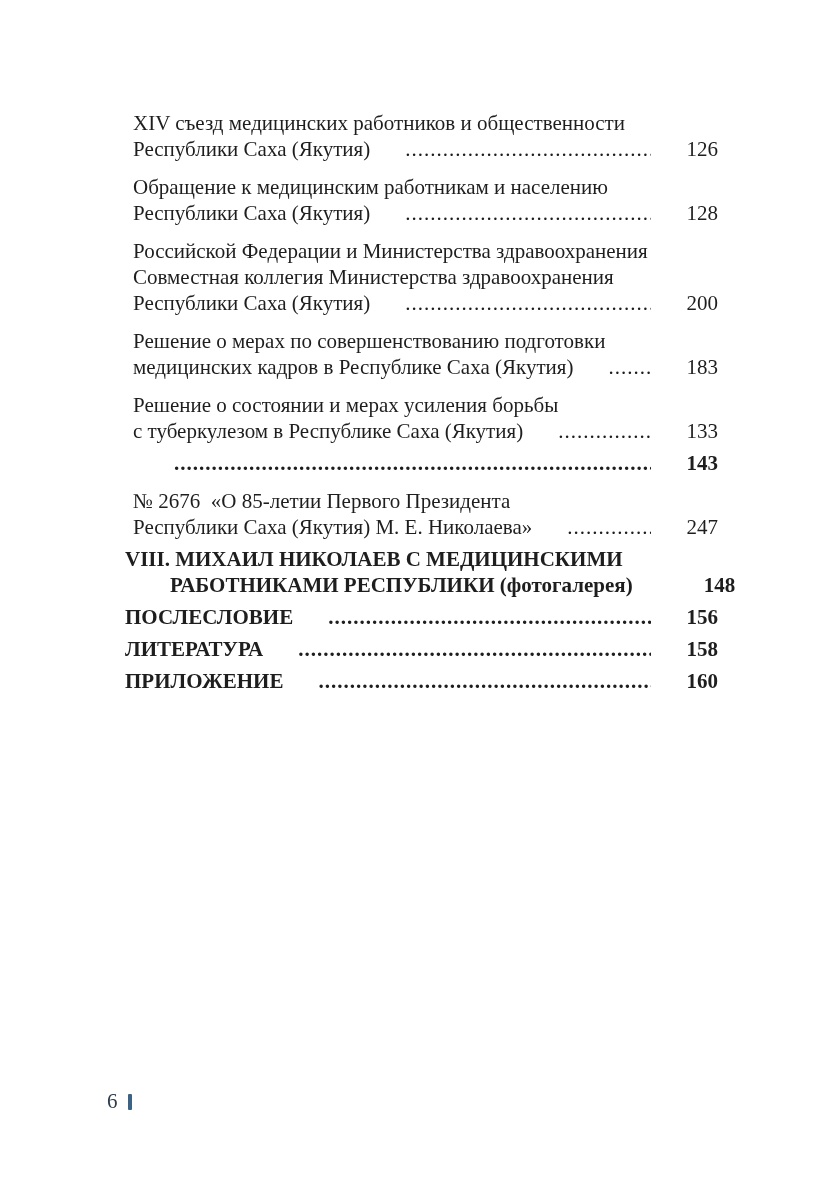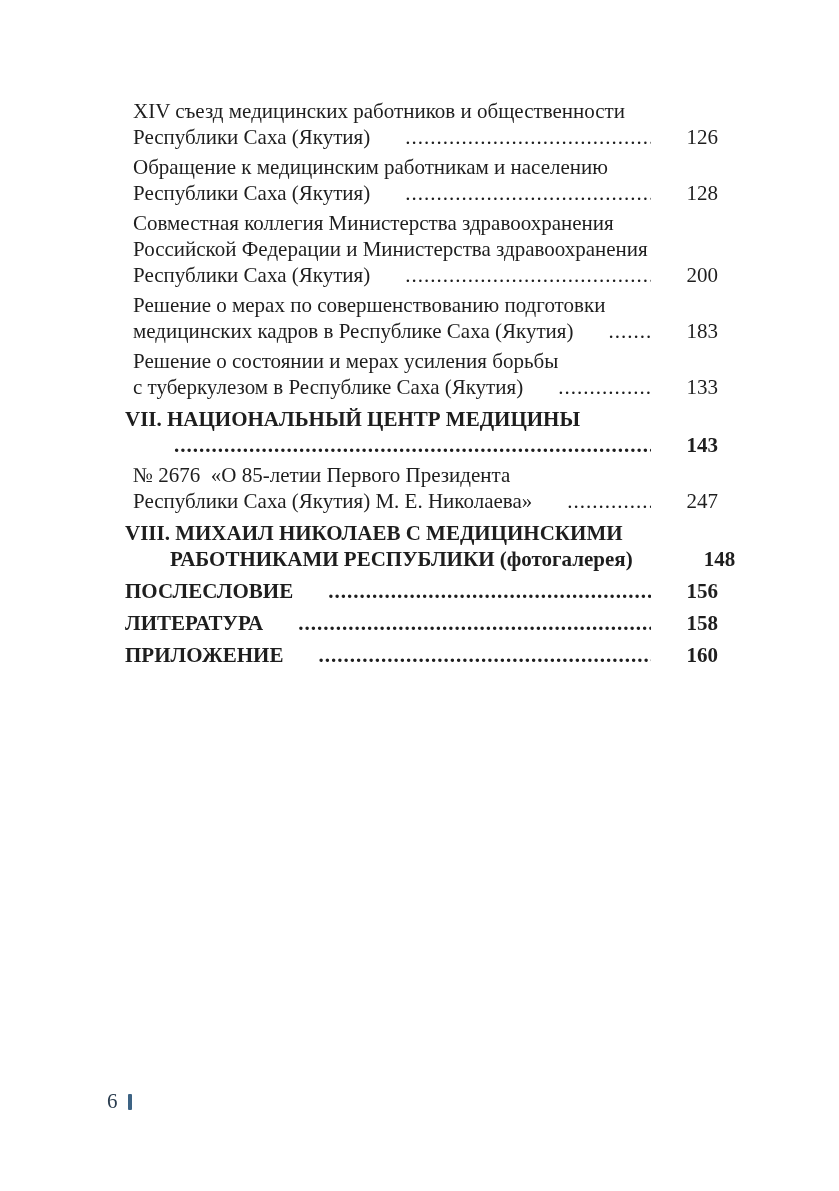--- a/index.html
+++ b/index.html
@@ -22,21 +22,21 @@
   }
   .toc {
     position: absolute;
     left: 133px;
     top: 98px;
     width: 585px;
   }
   .entry {
     font-size: 21px;
     line-height: 26px;
-    margin: 0 0 4px 0;
+    margin: 12px 0 4px 0;
   }
   .entry.heading {
     font-weight: bold;
     margin-top: 6px;
     margin-bottom: 4px;
     margin-left: -8px;   
   }
   .entry.heading .line.cont {
     padding-left: 45px;  
   }
@@ -94,22 +94,22 @@
       </div>
       <div class="entry item">
         <div class="line"><span class="ttl">Обращение к медицинским работникам и населению</span></div>
         <div class="line last cont">
           <span class="ttl">Республики Саха (Якутия)</span>
           <span class="dots">................................................................................................................................................................................................................................................</span>
           <span class="pn">128</span>
         </div>
       </div>
       <div class="entry item">
+        <div class="line cont"><span class="ttl">Российской Федерации и Министерства здравоохранения</span></div>
         <div class="line"><span class="ttl">Совместная коллегия Министерства здравоохранения</span></div>
-        <div class="line cont"><span class="ttl">Российской Федерации и Министерства здравоохранения</span></div>
         <div class="line last cont">
           <span class="ttl">Республики Саха (Якутия)</span>
           <span class="dots">................................................................................................................................................................................................................................................</span>
           <span class="pn">200</span>
         </div>
       </div>
       <div class="entry item">
         <div class="line"><span class="ttl">Решение о мерах по совершенствованию подготовки</span></div>
         <div class="line last cont">
           <span class="ttl">медицинских кадров в Республике Саха (Якутия)</span>
@@ -119,21 +119,20 @@
       </div>
       <div class="entry item">
         <div class="line"><span class="ttl">Решение о состоянии и мерах усиления борьбы</span></div>
         <div class="line last cont">
           <span class="ttl">с туберкулезом в Республике Саха (Якутия)</span>
           <span class="dots">................................................................................................................................................................................................................................................</span>
           <span class="pn">133</span>
         </div>
       </div>
       <div class="entry heading">
-        <div class="line"><span class="ttl">VII. НАЦИОНАЛЬНЫЙ ЦЕНТР МЕДИЦИНЫ</span></div>
         <div class="line last cont">
           <span class="dots">................................................................................................................................................................................................................................................</span>
           <span class="pn">143</span>
         </div>
       </div>
       <div class="entry item">
         <div class="line cont"><span class="ttl">№ 2676  «О 85-летии Первого Президента</span></div>
         <div class="line last cont">
           <span class="ttl">Республики Саха (Якутия) М. Е. Николаева»</span>
           <span class="dots">................................................................................................................................................................................................................................................</span>

